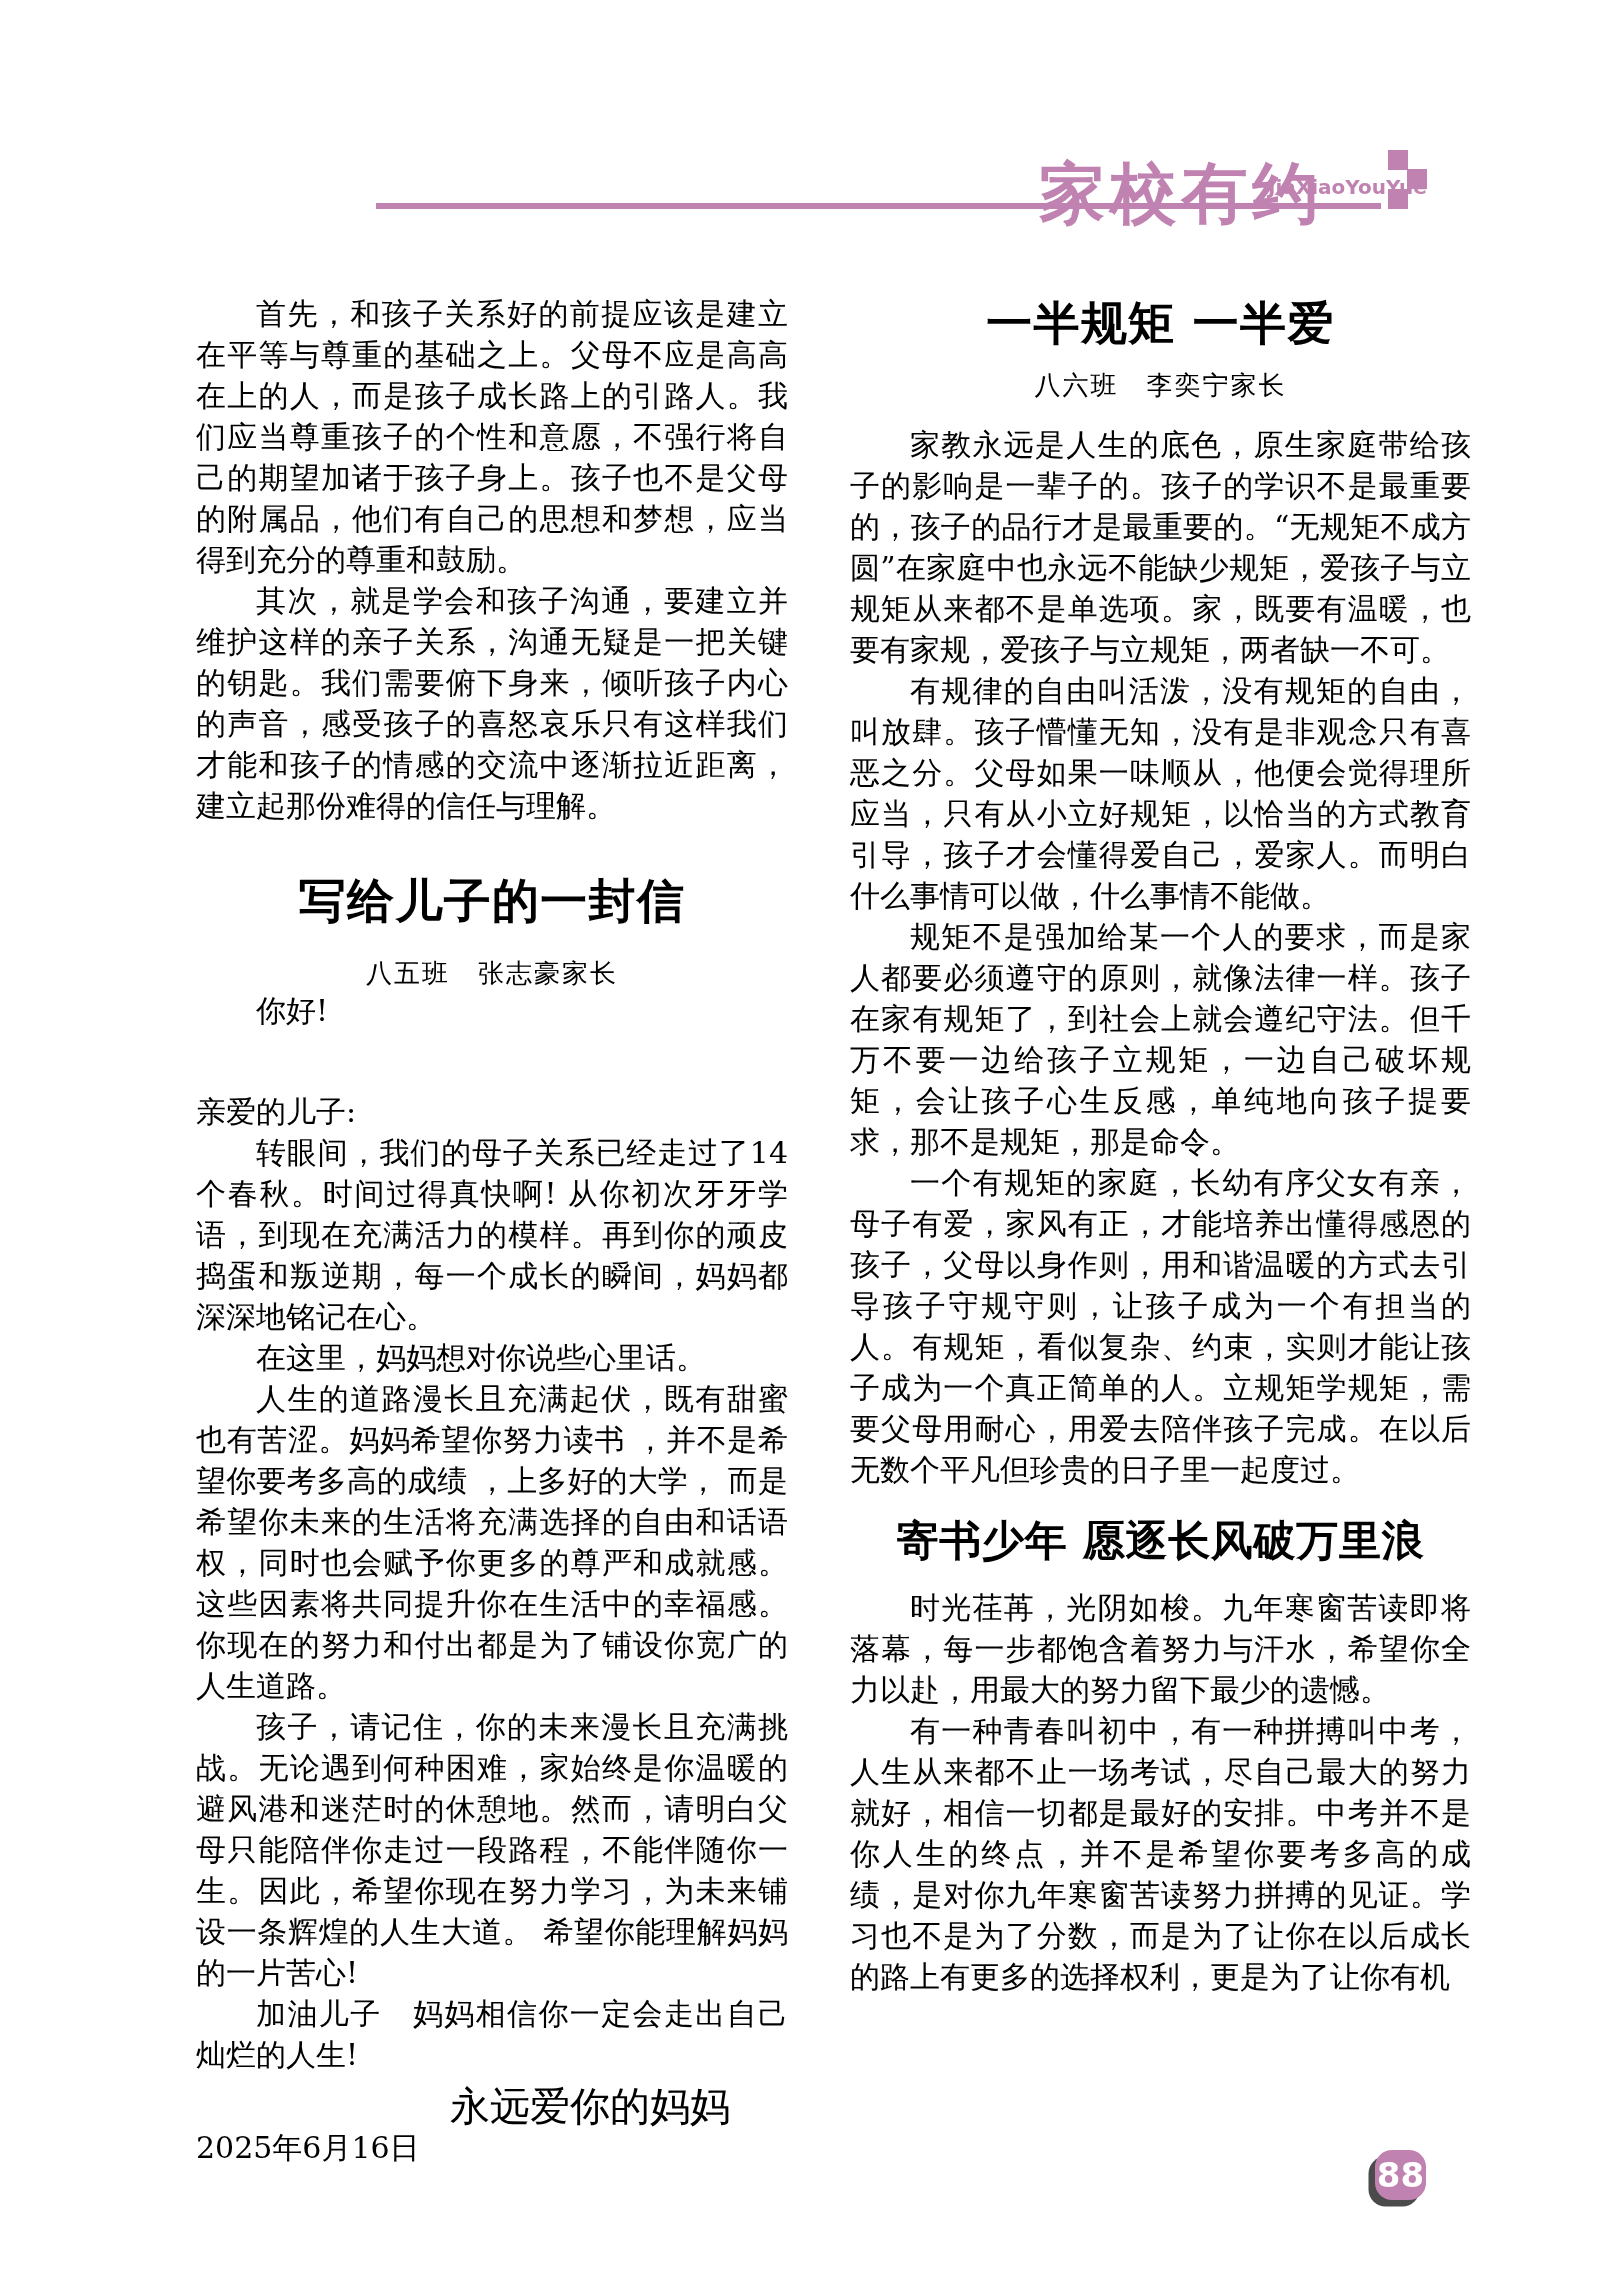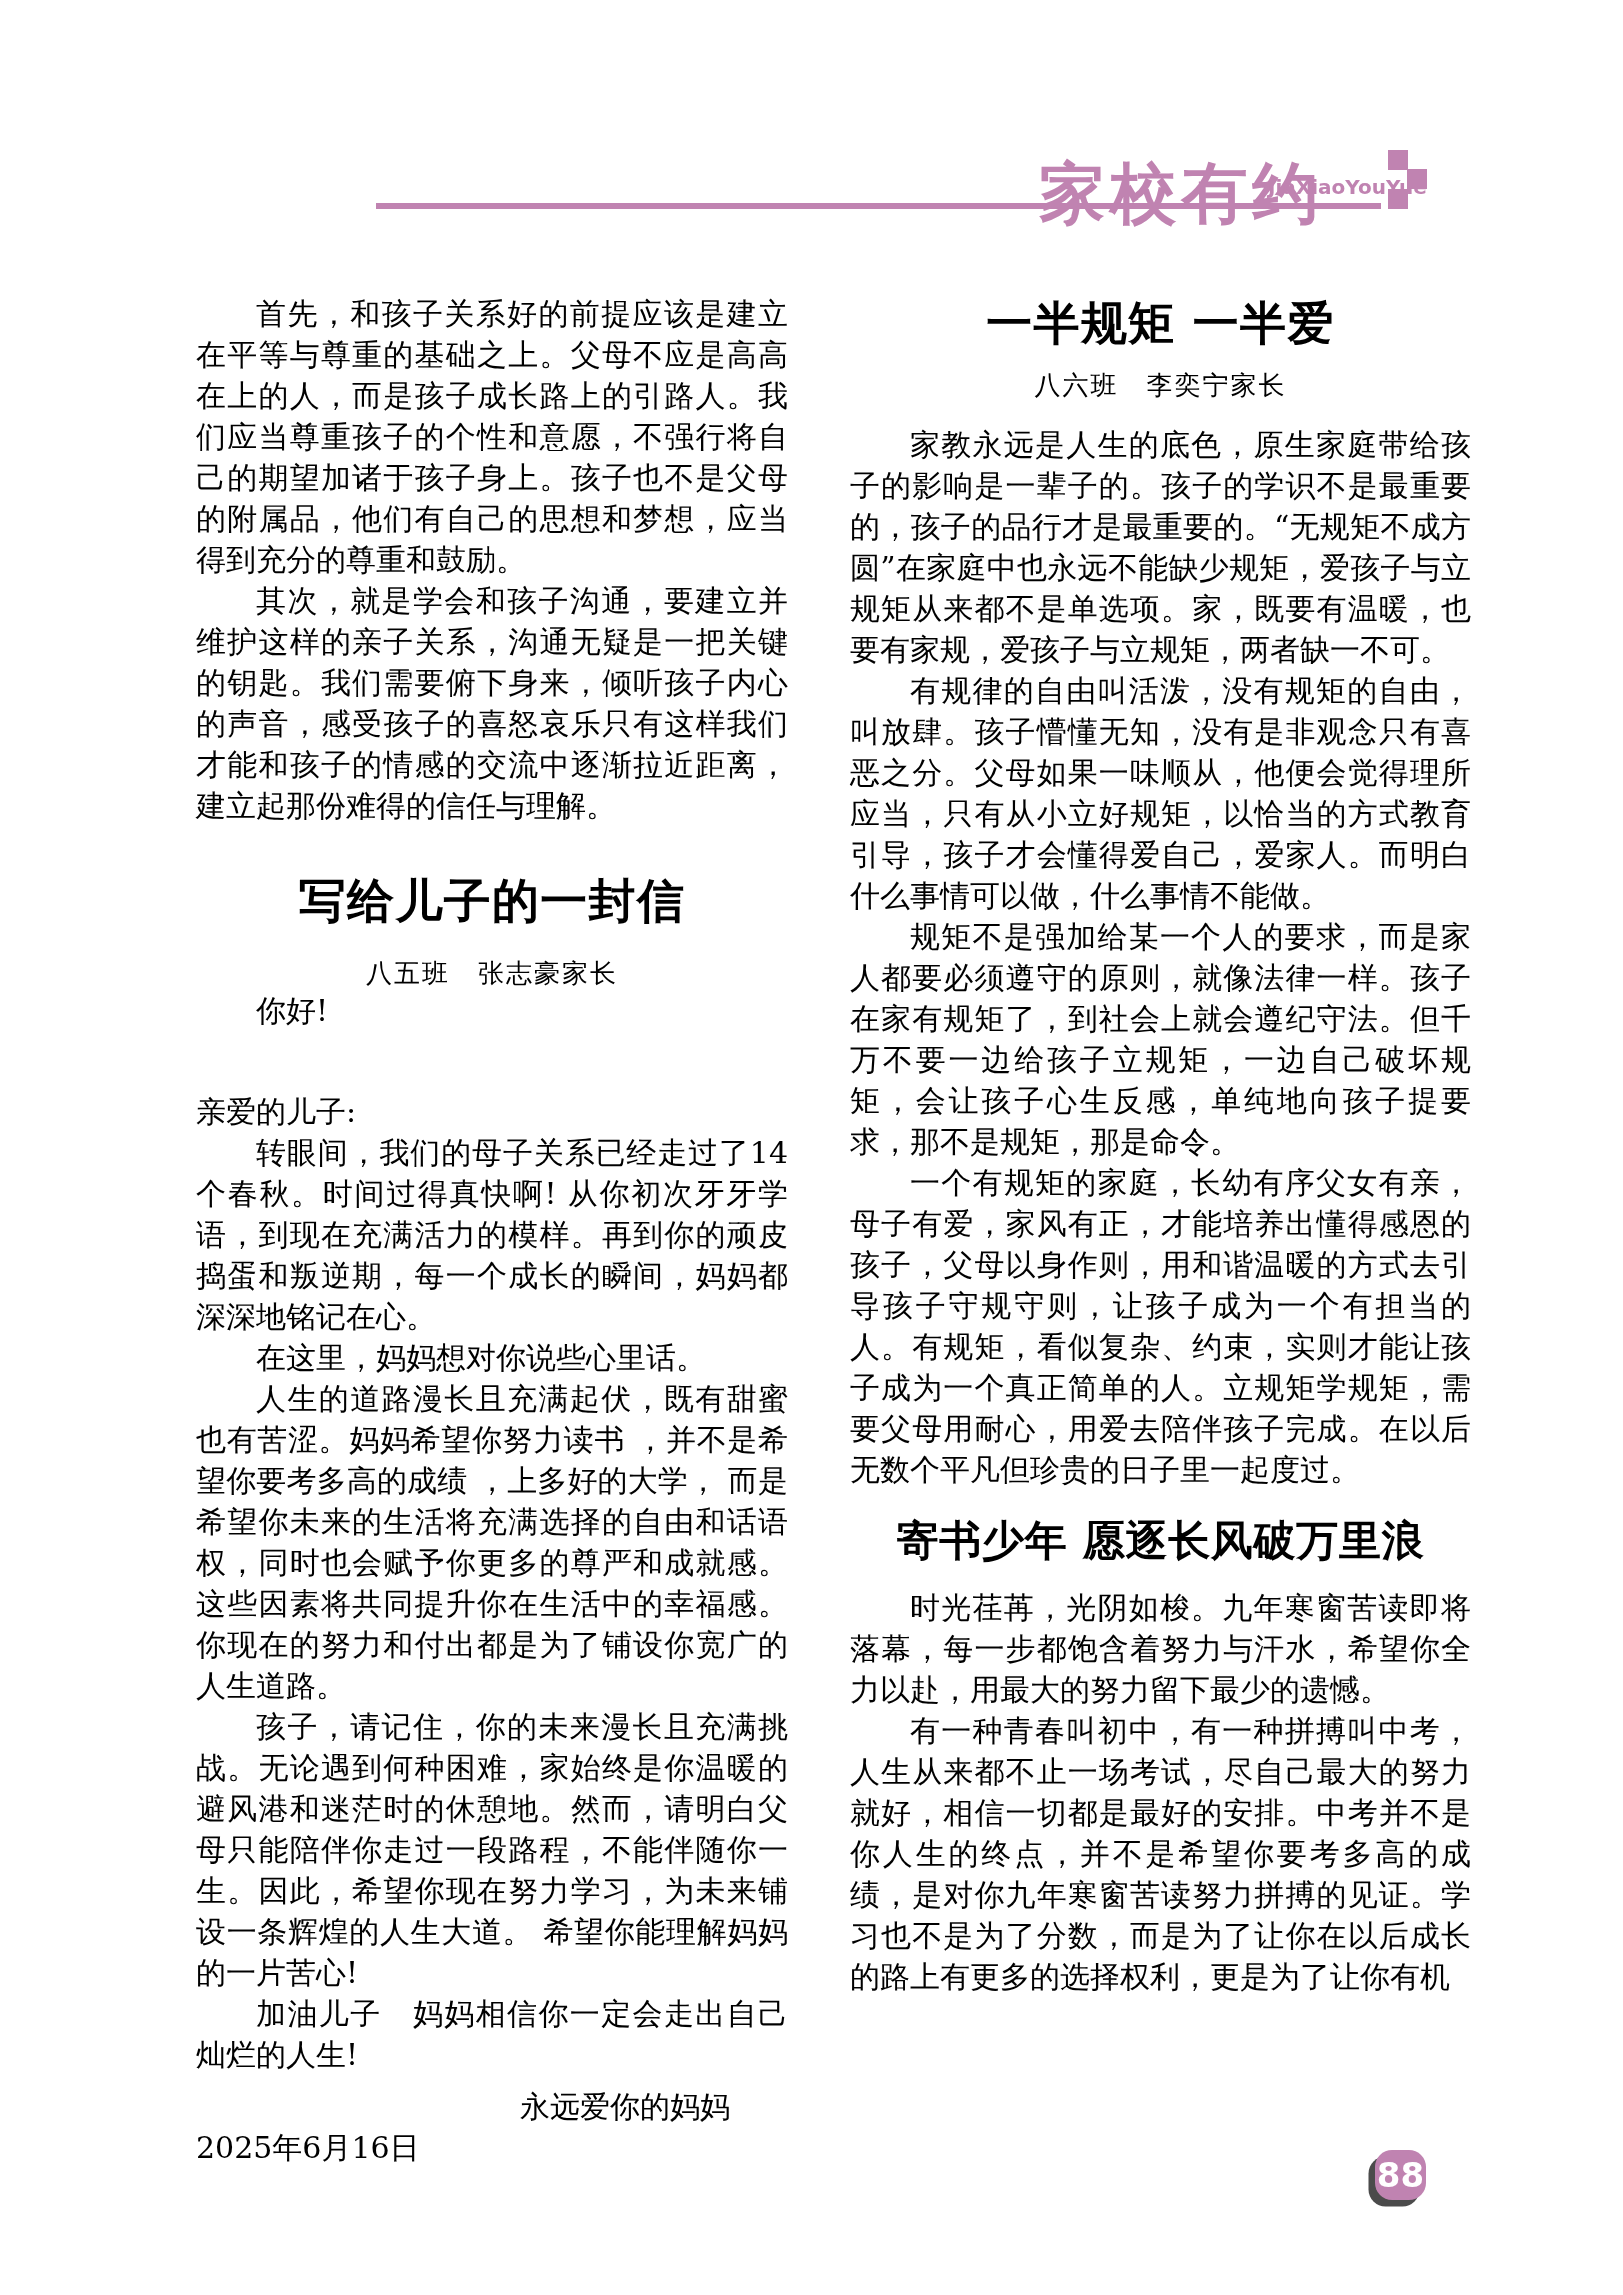--- a/index.html
+++ b/index.html
@@ -46,21 +46,21 @@
   }
   .art-author{
     margin:0;text-align:center;font-size:26px;line-height:34px;letter-spacing:2px;
   }
 
   .col-left h2.art-title{margin-top:47px;}
   .col-left .art-author{margin-top:27.5px;}
   .salutation{margin-top:60px !important;}
 
   .signature{
-    margin:11.8px 0 0 0;font-size:30px;line-height:41px;
+    margin:11.8px 0 0 0;font-size:40px;line-height:41px;
     text-align:right;padding-right:58px;
   }
   .sig-date{
     margin:0;font-size:30px;line-height:41px;
     text-align:left;padding-right:34px;
   }
 
   .col-right h2.art-title{margin-top:0;font-size:46px;}
   .col-right .art-author{margin-top:17px;}
   .col-right p.first{margin-top:22px;}

